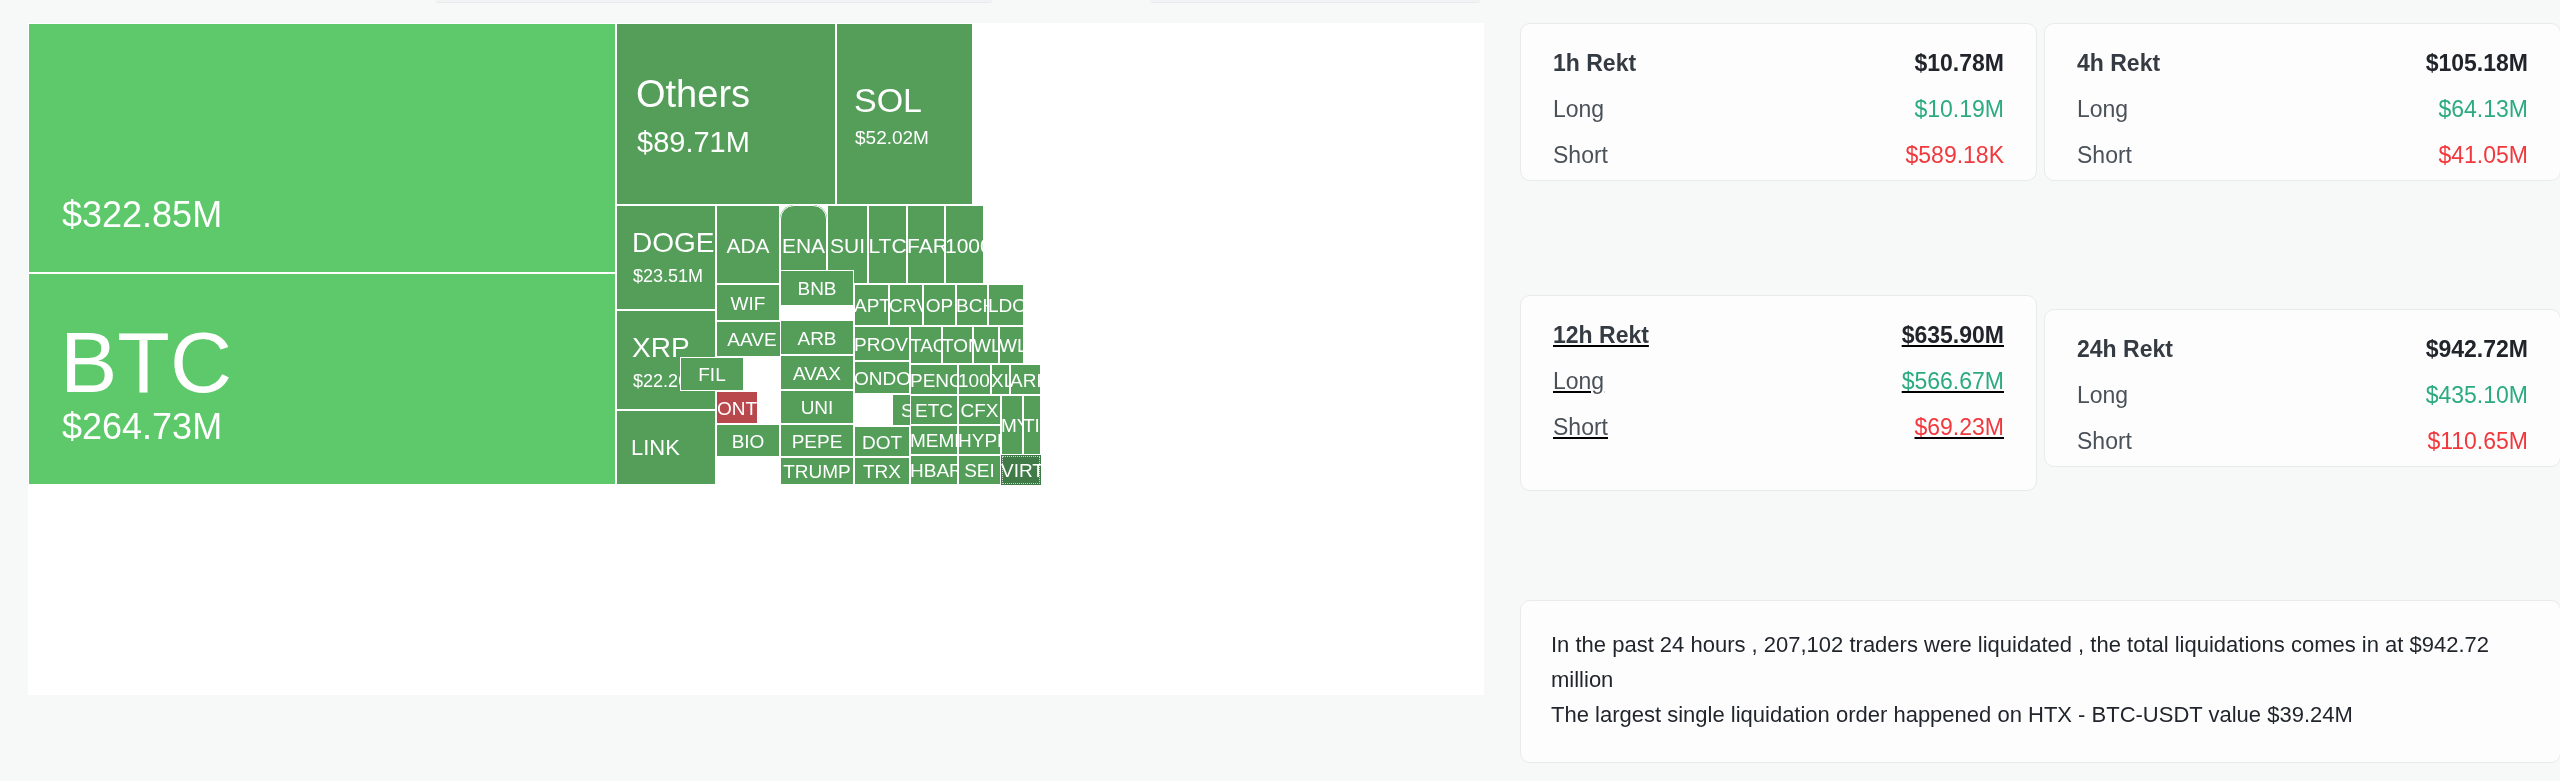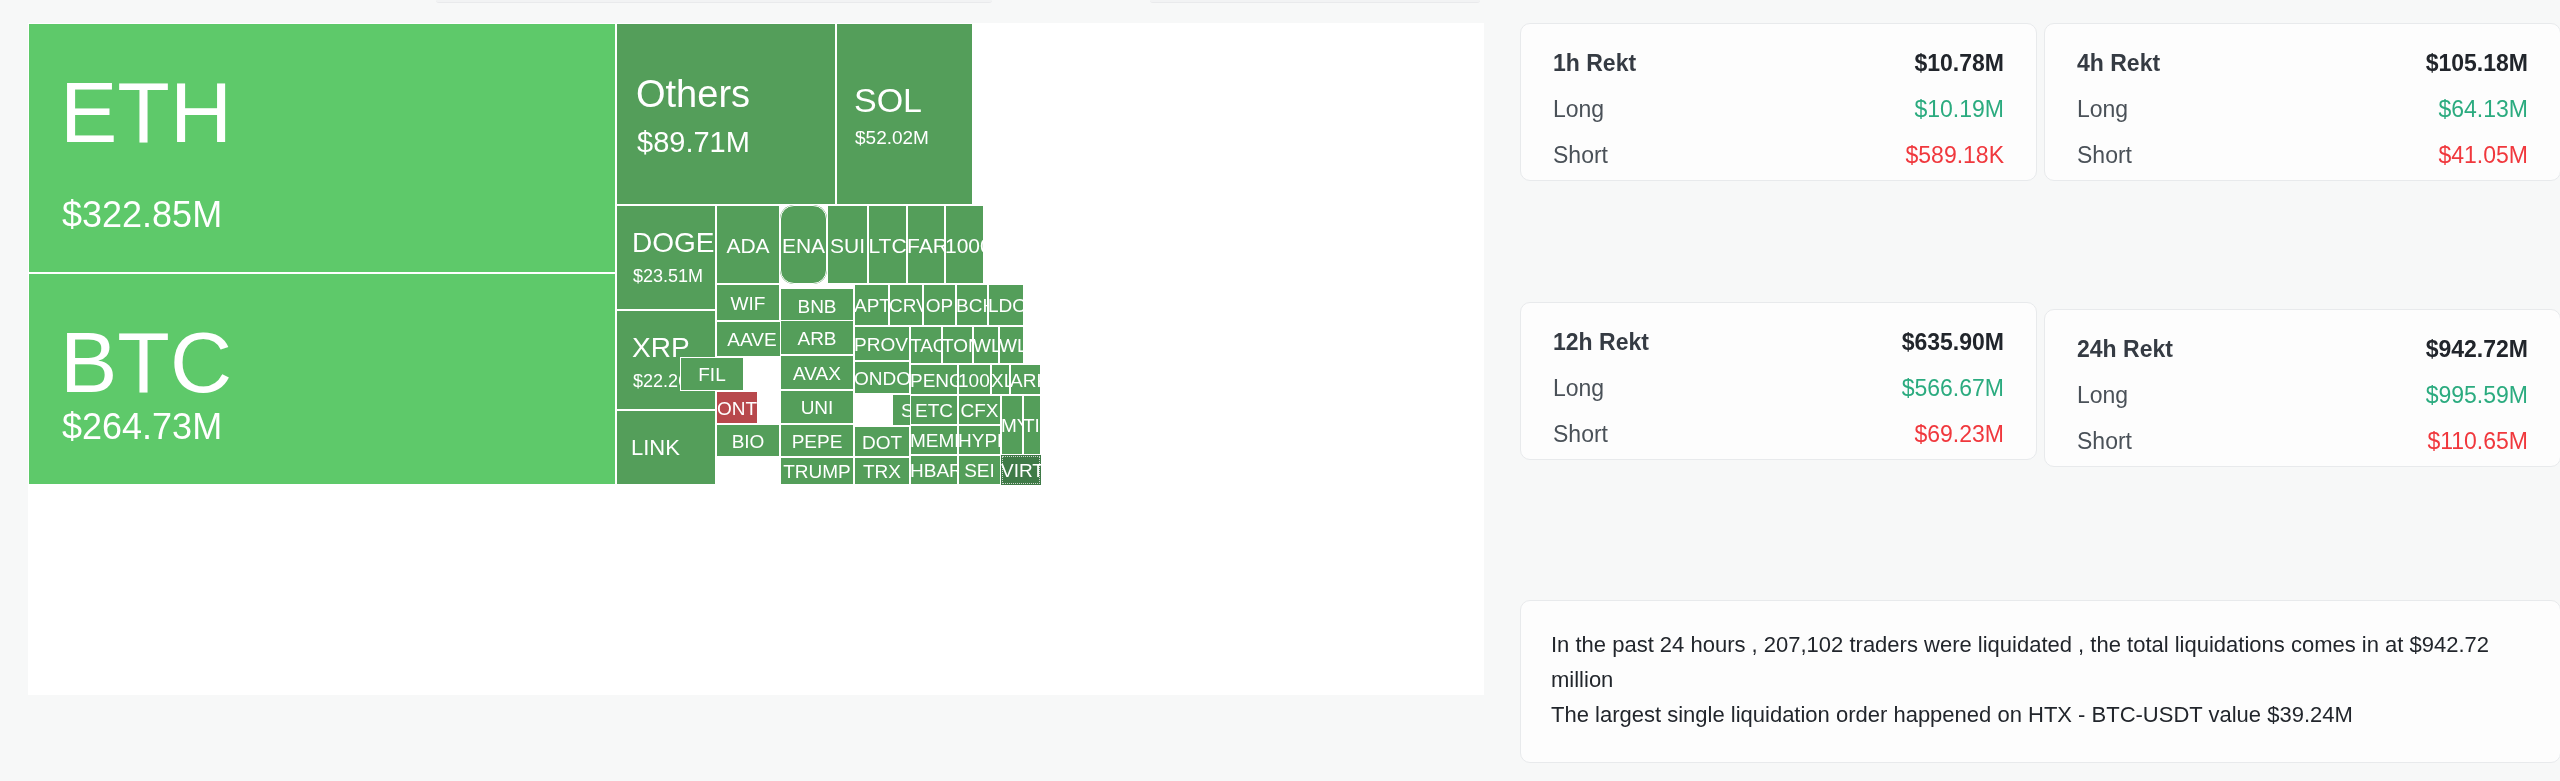--- a/index.html
+++ b/index.html
@@ -140,21 +140,20 @@
 </head>
 <body>
 
 <div id="app">
 
   <div class="ghost-card-edge" style="left:436px; width:556px;"></div>
   <div class="ghost-card-edge" style="left:1150px; width:330px;"></div>
 
   <div id="treemap">
       <div class="tile major sz-xl" style="left: 0px; top: 0px; width: 588px; height: 250px;">
-        <span class="sym">ETH</span>
         <span class="amt">$322.85M</span>
       </div>
       <div class="tile major sz-xl" style="left: 0px; top: 250px; width: 588px; height: 212px;">
         <span class="sym">BTC</span>
         <span class="amt">$264.73M</span>
       </div>
       <div class="tile  sz-lg" style="left: 588px; top: 0px; width: 220px; height: 182px;">
         <span class="sym">Others</span>
         <span class="amt">$89.71M</span>
       </div>
@@ -199,21 +198,21 @@
       </div>
       <div class="tile  sz-xs" style="left: 652px; top: 334px; width: 64px; height: 34px;">
         <span class="sym">FIL</span>
       </div>
       <div class="tile neg sz-xs" style="left: 688px; top: 368px; width: 42px; height: 33px;">
         <span class="sym">ONT</span>
       </div>
       <div class="tile  sz-xs" style="left: 688px; top: 401px; width: 64px; height: 33px;">
         <span class="sym">BIO</span>
       </div>
-      <div class="tile  sz-xs" style="left: 752px; top: 265px; width: 74px; height: 36px;">
+      <div class="tile  sz-xs" style="left: 752px; top: 247px; width: 74px; height: 36px;">
         <span class="sym">BNB</span>
       </div>
       <div class="tile  sz-xs" style="left: 752px; top: 297px; width: 74px; height: 35px; padding-left: 10px;">
         <span class="sym">ARB</span>
       </div>
       <div class="tile  sz-xs" style="left: 752px; top: 332px; width: 74px; height: 35px;">
         <span class="sym">AVAX</span>
       </div>
       <div class="tile  sz-xs" style="left: 752px; top: 367px; width: 74px; height: 34px;">
         <span class="sym">UNI</span>
@@ -328,42 +327,42 @@
       </div>
       <div class="stat-row ">
         <span class="k">Long</span>
         <span class="v long">$64.13M</span>
       </div>
       <div class="stat-row ">
         <span class="k">Short</span>
         <span class="v short">$41.05M</span>
       </div>
     </div>
-  <div class="card stat-card" id="card-12h" style="left:1520px; top:302px; width:517px; height:158px;">
+  <div class="card stat-card" id="card-12h" style="left:1520px; top:295px; width:517px; height:196px;text-decoration:underline;">
       <div class="stat-row head">
         <span class="k">12h Rekt</span>
         <span class="v ">$635.90M</span>
       </div>
       <div class="stat-row ">
         <span class="k">Long</span>
         <span class="v long">$566.67M</span>
       </div>
       <div class="stat-row ">
         <span class="k">Short</span>
         <span class="v short">$69.23M</span>
       </div>
     </div>
   <div class="card stat-card" id="card-24h" style="left:2044px; top:309px; width:517px; height:158px;">
       <div class="stat-row head">
         <span class="k">24h Rekt</span>
         <span class="v ">$942.72M</span>
       </div>
       <div class="stat-row ">
         <span class="k">Long</span>
-        <span class="v long">$995.59M</span>
+        <span class="v long">$435.10M</span>
       </div>
       <div class="stat-row ">
         <span class="k">Short</span>
         <span class="v short">$110.65M</span>
       </div>
     </div>
 
   <div class="card" id="summary-card" style="left:1520px; top:600px; width:1041px; height:163px;">
     <p>In the past 24 hours , 207,102 traders were liquidated , the total liquidations comes in at $942.72 million</p>
     <p>The largest single liquidation order happened on HTX - BTC-USDT value $39.24M</p>

